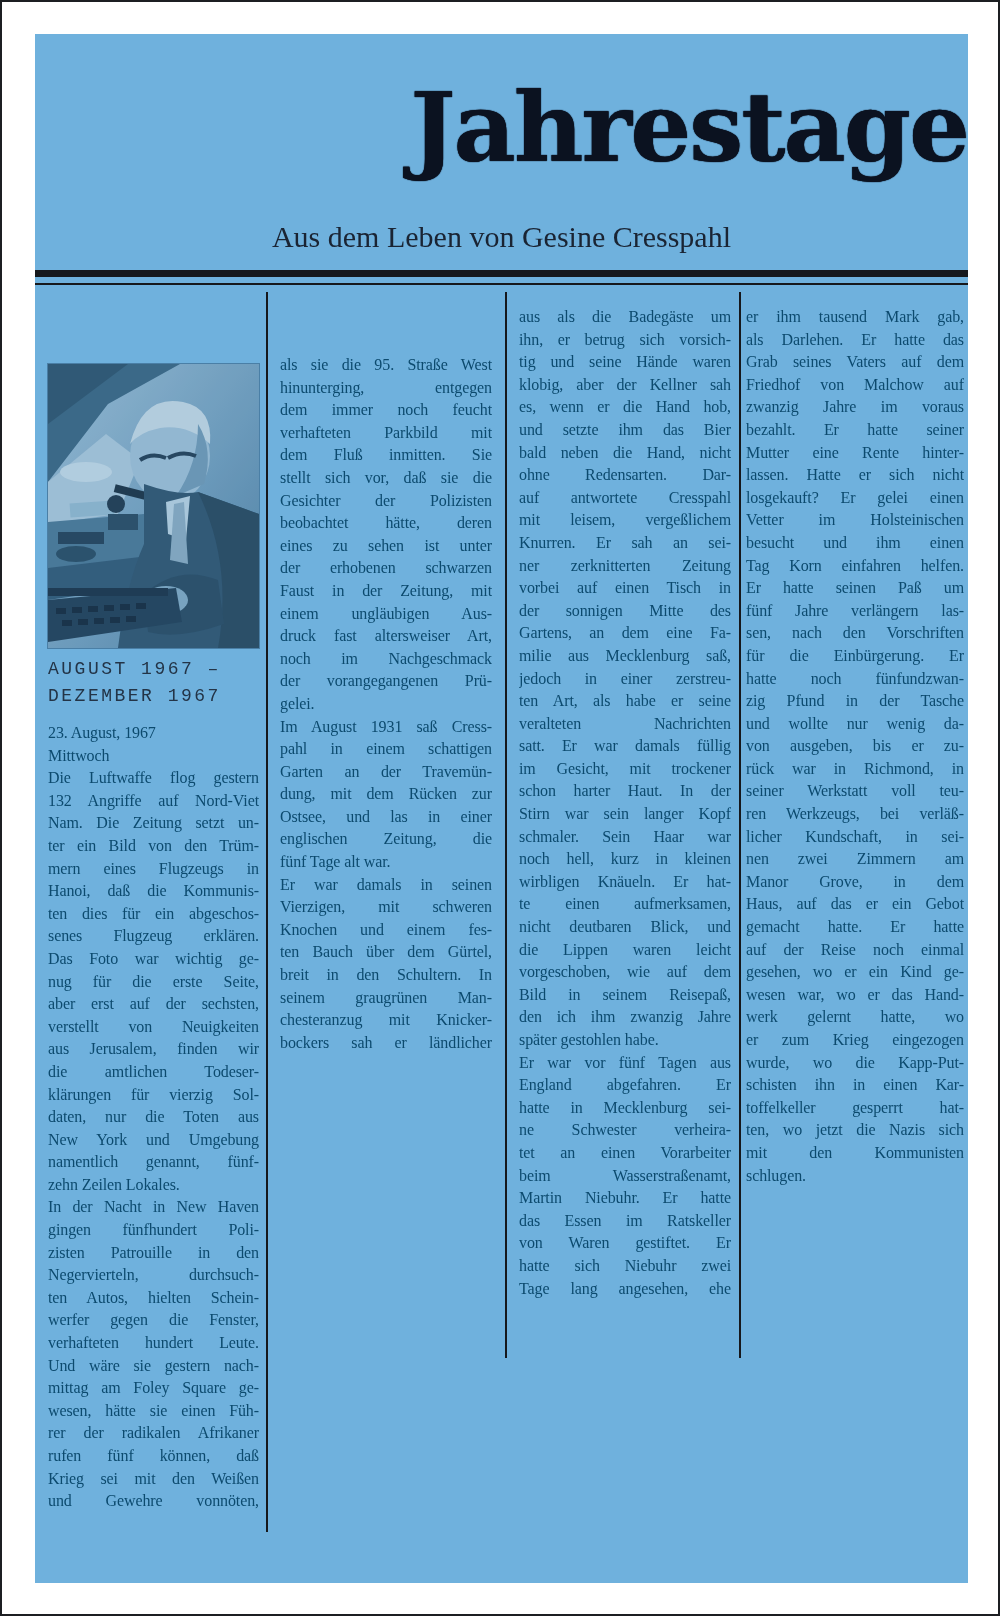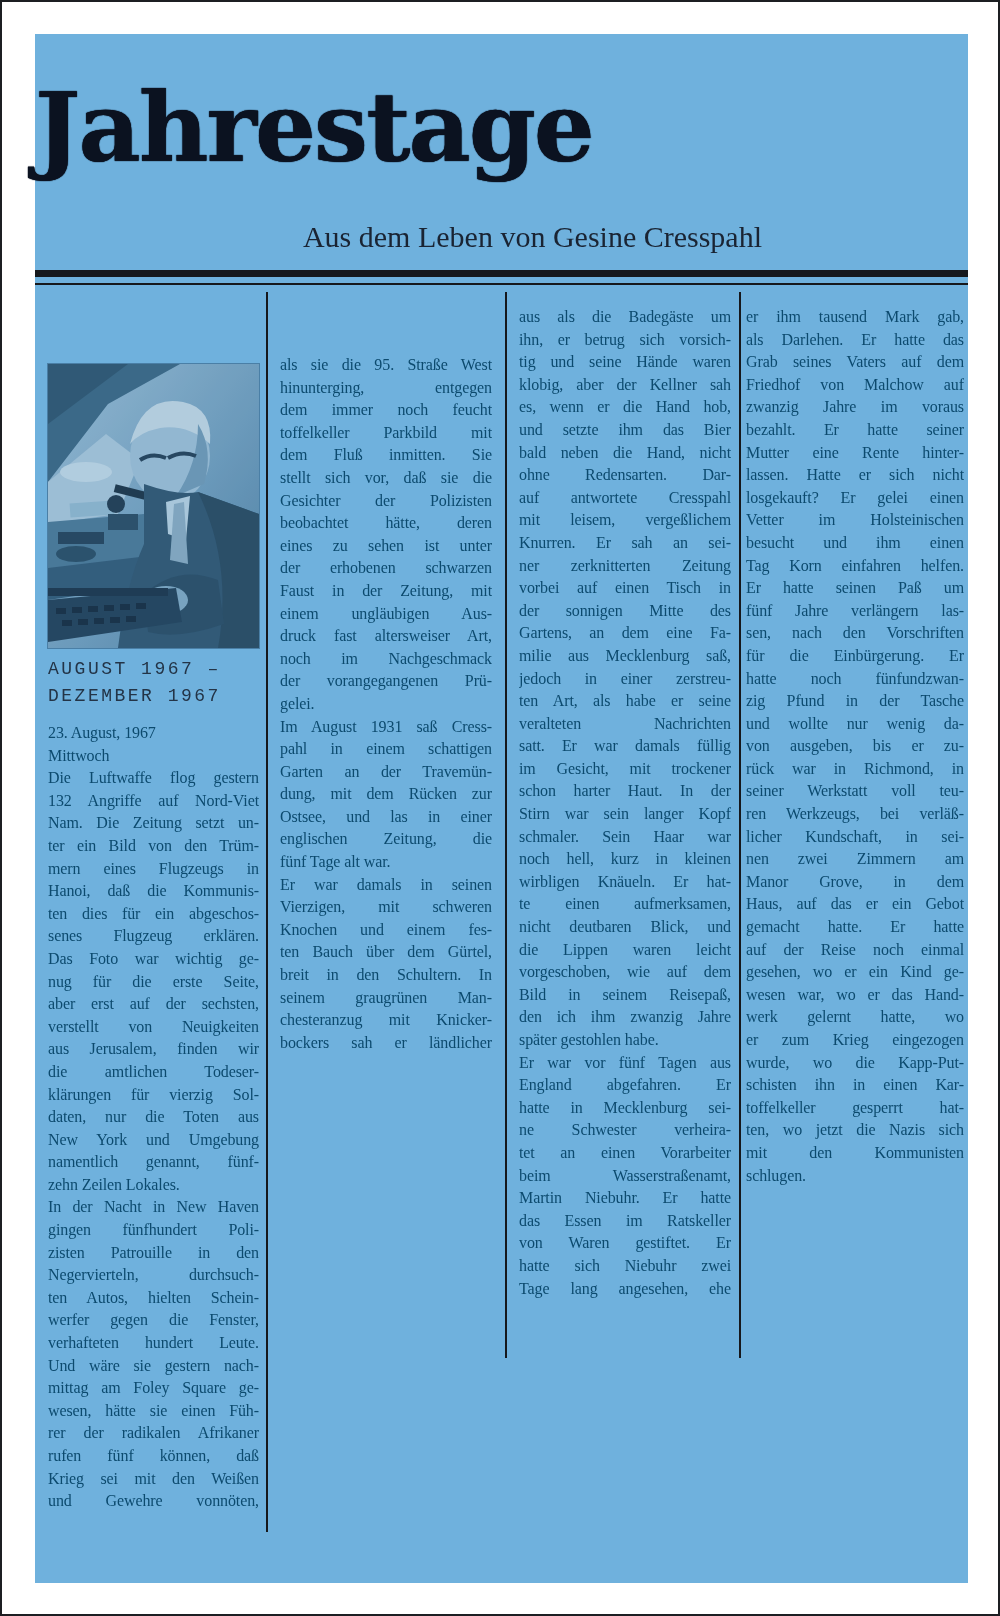--- a/index.html
+++ b/index.html
@@ -14,29 +14,29 @@
     position:absolute;left:0;top:0;width:1000px;height:1616px;
     box-sizing:border-box;border:2px solid #1c1e22;
   }
   .panel{
     position:absolute;left:33px;top:32px;width:933px;height:1549px;
     background:#6fb1dd;
   }
   
   .title{
     position:absolute;left:0;top:34px;width:100%;
-    margin:0;text-align:left;
+    margin:0;text-align:right;
     font-family:"DejaVu Serif",serif;
     font-weight:800;font-size:96px;line-height:120px;
     color:#0b1220;letter-spacing:-2px;
     text-shadow:0 0 1px #0b1220,0 0 1px #0b1220;
   }
   .subtitle{
     position:absolute;left:0;top:186px;width:100%;
-    text-align:center;font-size:30px;line-height:34px;color:#1a2433;padding-left:31px;
+    text-align:center;font-size:30px;line-height:34px;color:#1a2433;
   }
   .rule-thick{position:absolute;left:0;top:236px;width:100%;height:7px;background:#16181c;}
   .rule-thin{position:absolute;left:0;top:249px;width:100%;height:2px;background:#16181c;}
   
   .author{
     position:absolute;left:12px;top:248px;margin:0;
     font-weight:700;font-size:63px;line-height:70px;
     color:#1b1712;letter-spacing:0px;white-space:nowrap;
   }
   
@@ -193,21 +193,21 @@
         <div class="ln">wesen, hätte sie einen Füh-</div>
         <div class="ln">rer der radikalen Afrikaner</div>
         <div class="ln">rufen fünf können, daß</div>
         <div class="ln">Krieg sei mit den Weißen</div>
         <div class="ln">und Gewehre vonnöten,</div>
       </div>
     <div class="col col2">
         <div class="ln">als sie die 95. Straße West</div>
         <div class="ln">hinunterging, entgegen</div>
         <div class="ln">dem immer noch feucht</div>
-        <div class="ln">toffelkeller Parkbild mit</div>
+        <div class="ln">verhafteten Parkbild mit</div>
         <div class="ln">dem Fluß inmitten. Sie</div>
         <div class="ln">stellt sich vor, daß sie die</div>
         <div class="ln">Gesichter der Polizisten</div>
         <div class="ln">beobachtet hätte, deren</div>
         <div class="ln">eines zu sehen ist unter</div>
         <div class="ln">der erhobenen schwarzen</div>
         <div class="ln">Faust in der Zeitung, mit</div>
         <div class="ln">einem ungläubigen Aus-</div>
         <div class="ln">druck fast altersweiser Art,</div>
         <div class="ln">noch im Nachgeschmack</div>

